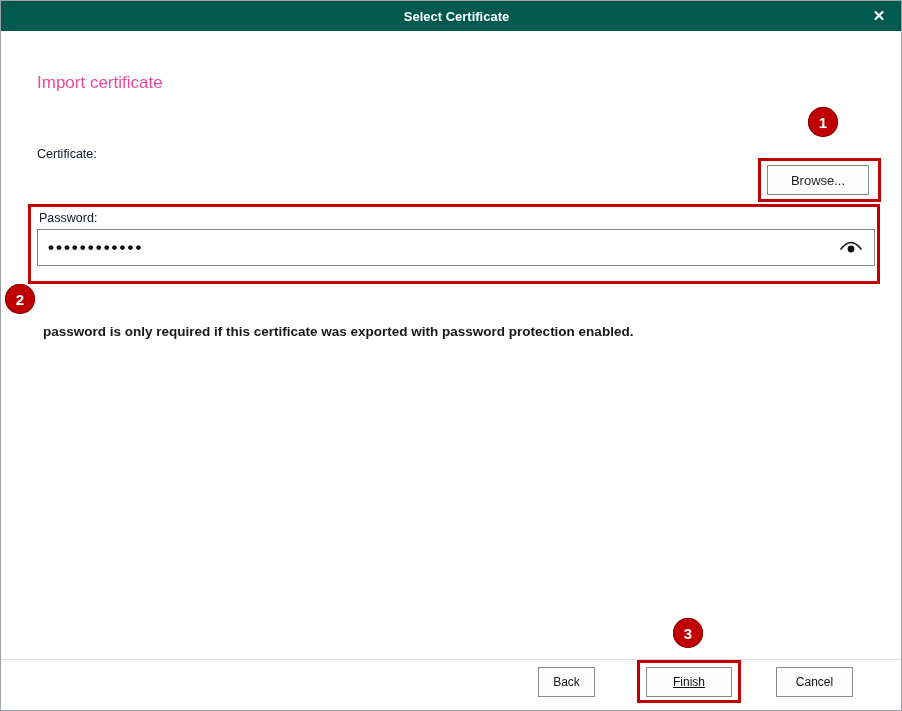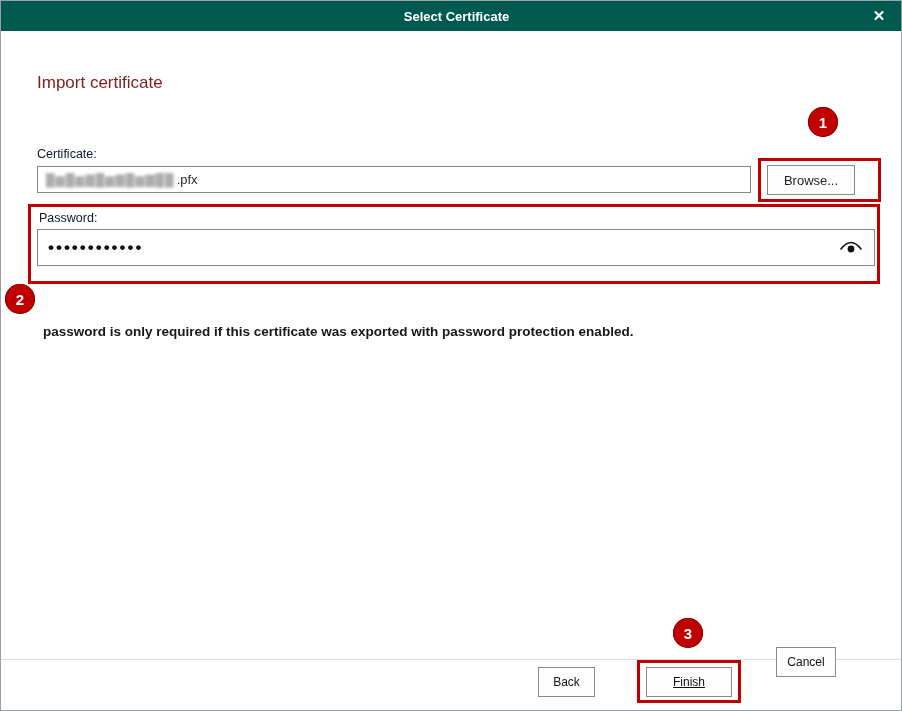--- a/index.html
+++ b/index.html
@@ -20,41 +20,41 @@
     color:#ffffff; font-size:13px; font-weight:bold;padding-left:11px;
   }
   .close-btn {
     position:absolute; top:0; right:6px; width:32px; height:30px;
     display:flex; align-items:center; justify-content:center;
     color:#ffffff; font-size:15px; font-weight:bold; cursor:pointer;
   }
   
   .heading {
     position:absolute; left:36px; top:72px;
-    font-size:17px; color:#7f1d1d;
+    font-size:17px; color:#ec4899;
   }
   
   .field-label {
     position:absolute; font-size:12.5px; color:#0f172a;
   }
   .label-certificate { left:36px; top:146px; }
   .label-password   { left:38px; top:210px; }
   
   .cert-input {
     position:absolute; left:36px; top:165px; width:714px; height:27px;
     border:1px solid #898989; background:#ffffff; box-sizing:border-box;
     display:flex; align-items:center; padding:0 8px; font-size:13px; color:#2a2a2a;
   }
   .redacted {
     color:#adadad; filter:blur(1.6px); letter-spacing:1px; font-size:12px;
     margin-right:2px; user-select:none;
   }
   
   .browse-btn {
-    position:absolute; left:766px; top:164px; width:88px; height:30px;
+    position:absolute; left:766px; top:164px; width:102px; height:30px;
     background:#fdfdfd; border:1px solid #8a8a8a; box-sizing:border-box;
     font-size:13px; color:#1f1f1f;
     display:flex; align-items:center; justify-content:center; cursor:pointer;
   }
   
   .password-input {
     position:absolute; left:36px; top:228px; width:838px; height:37px;
     border:1px solid #898989; background:#ffffff; box-sizing:border-box;
     display:flex; align-items:center; padding:0 10px;
   }
@@ -76,21 +76,21 @@
     position:absolute; left:0; right:0; top:658px; height:1px; background:#dcdcdc;
   }
   .btn {
     position:absolute; height:30px;
     background:#fdfdfd; border:1px solid #8a8a8a; box-sizing:border-box;
     font-size:12px; color:#111111;
     display:flex; align-items:center; justify-content:center; cursor:pointer;
   }
   .btn-back   { left:537px; top:666px; width:57px; }
   .btn-finish { left:645px; top:666px; width:86px;text-decoration:underline; }
-  .btn-cancel { left:775px; top:646px; width:60px; }
+  .btn-cancel { left:775px; top:666px; width:77px; }
   
   .anno-rect {
     position:absolute; border:3px solid #c00000; box-sizing:border-box;
     pointer-events:none;
   }
   .rect-browse   { left:757px; top:157px; width:123px; height:44px; }
   .rect-password { left:27px;  top:203px; width:852px; height:80px; }
   .rect-finish   { left:636px; top:659px; width:104px; height:43px; }
   
   .badge {
@@ -110,24 +110,20 @@
 <div class="window">
 
   <div class="titlebar">
     <span>Select Certificate</span>
     <span class="close-btn">✕</span>
   </div>
 
   <div class="heading">Import certificate</div>
 
   <div class="field-label label-certificate">Certificate:</div>
-  <div class="cert-input">
-    <span class="redacted">█▆█▆▇█▆▇█▆▇██</span>
-    <span>.pfx</span>
-  </div>
   <div class="browse-btn">Browse...</div>
 
   <div class="field-label label-password">Password:</div>
   <div class="password-input">
     <span class="password-dots">••••••••••••</span>
     <span class="eye-icon">
       <svg width="24" height="15" viewBox="0 0 24 15">
         <path d="M2,9 Q12,-4 22,9" fill="none" stroke="#111111" stroke-width="1.6" stroke-linecap="round"></path>
         <circle cx="12" cy="9" r="3.4" fill="#111111"></circle>
       </svg>

